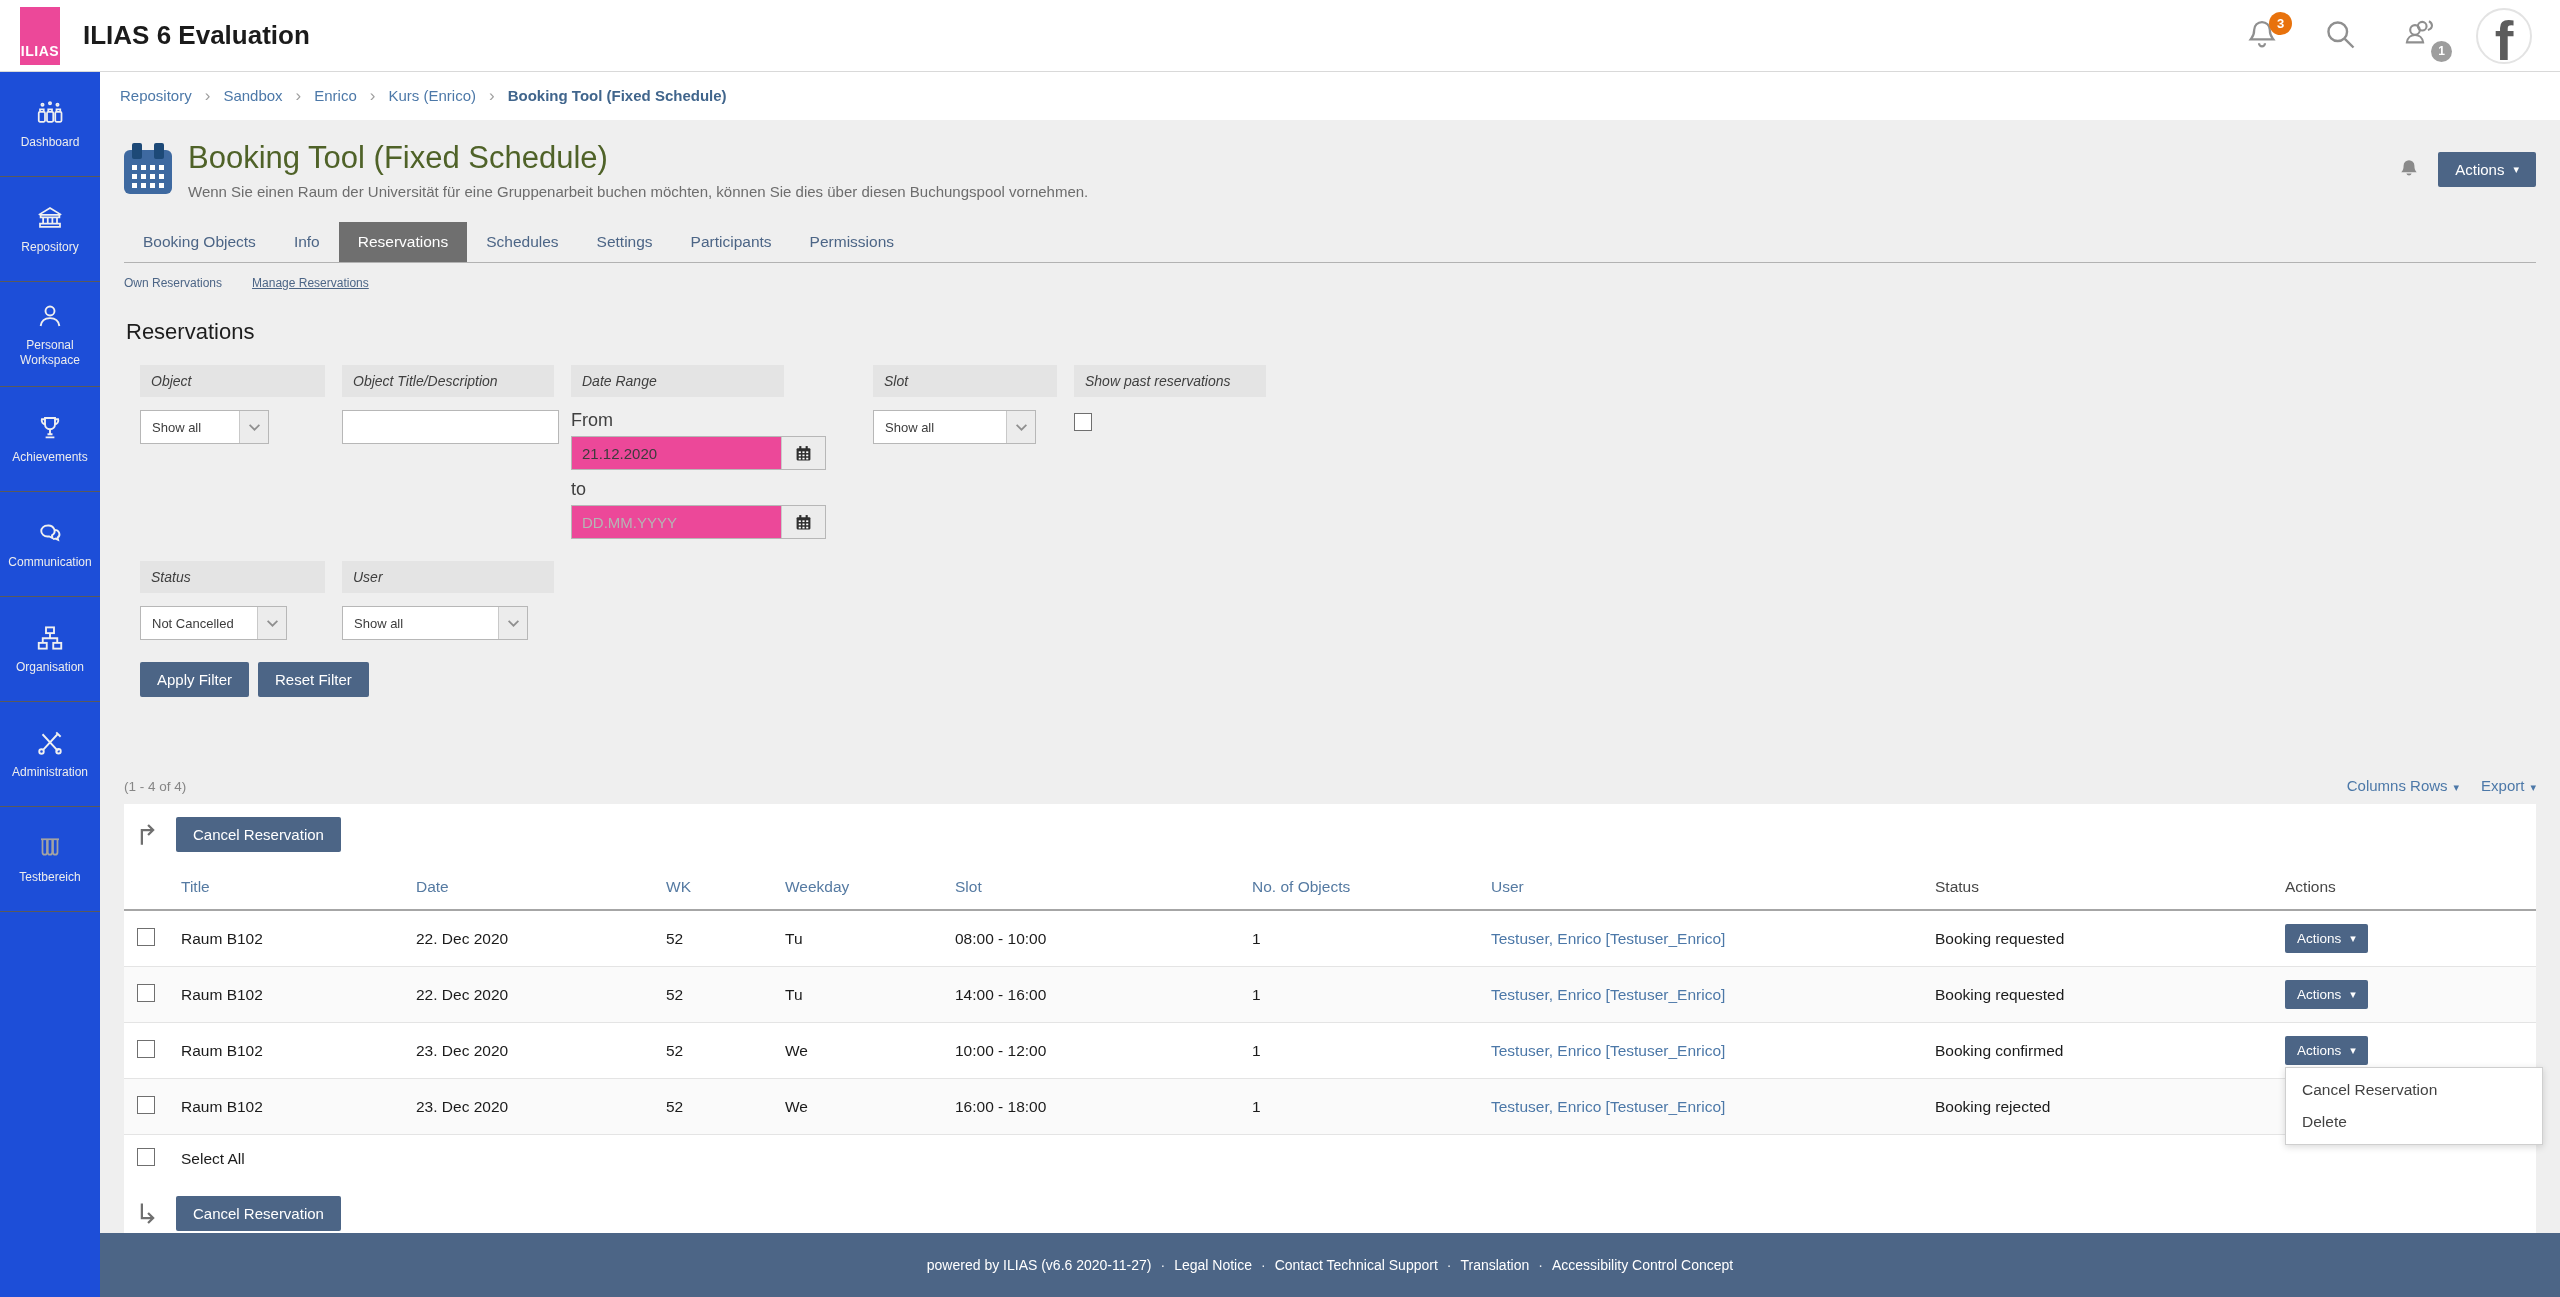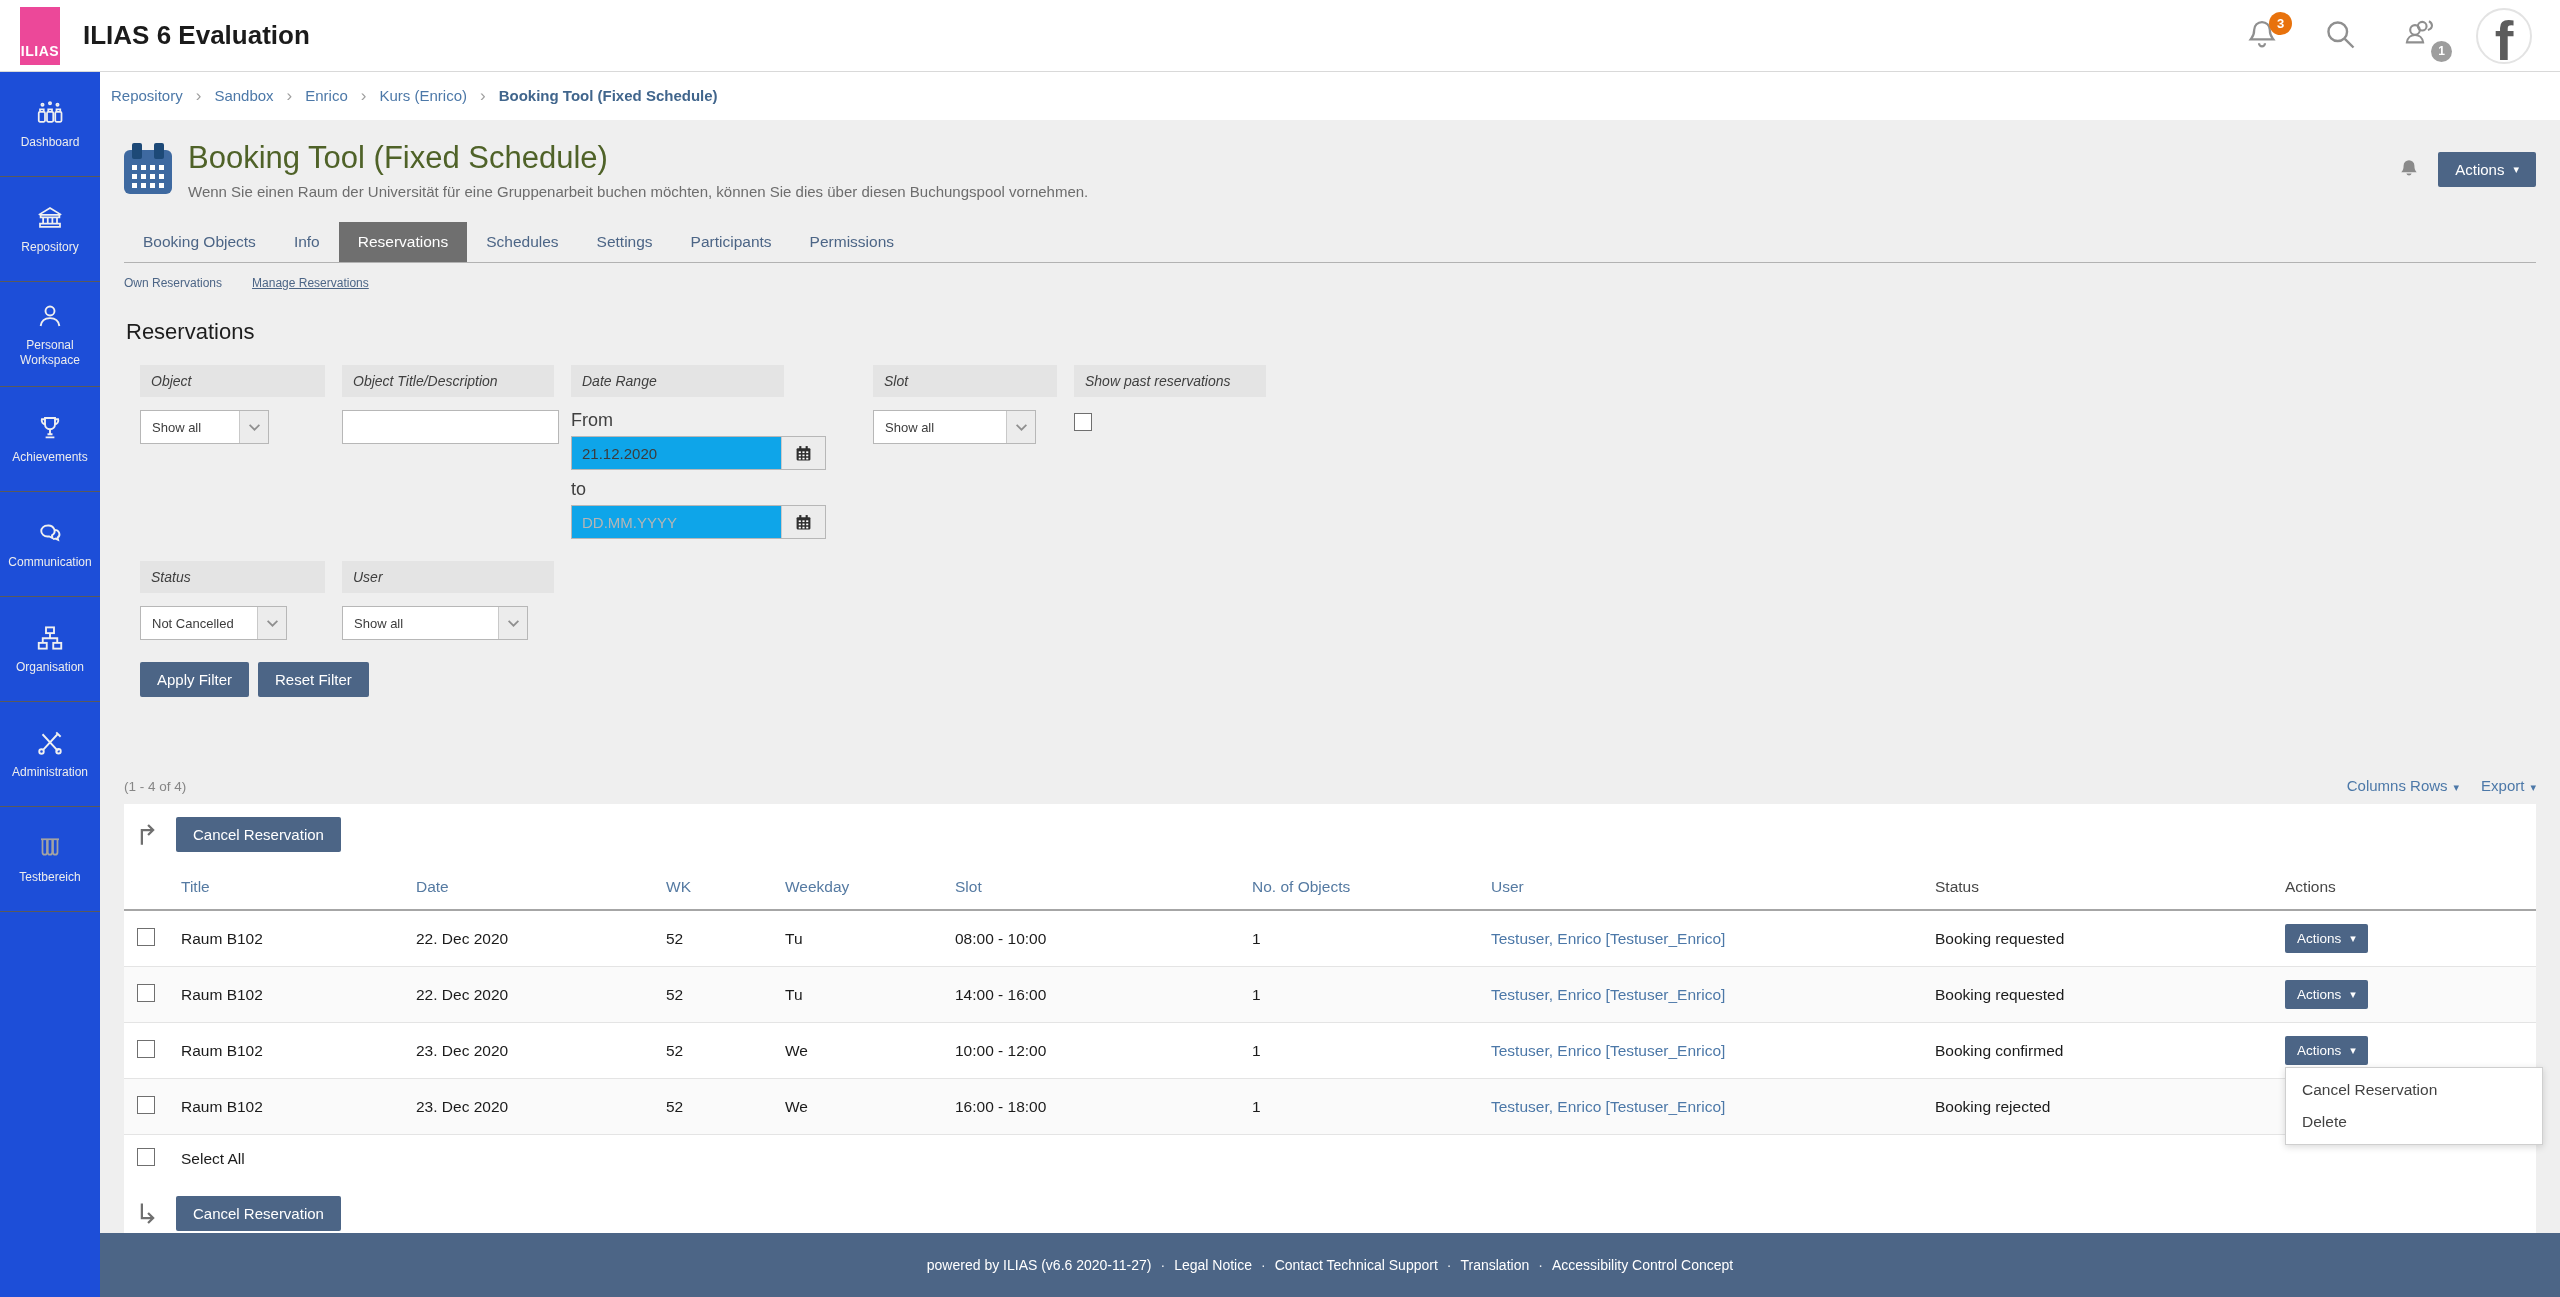--- a/index.html
+++ b/index.html
@@ -24,21 +24,21 @@
   
   .shell { flex:1; display:flex; min-height:0; }
   .sidebar { width:100px; flex:none; background:#1d4ed8; display:flex; flex-direction:column; }
   .sb-item { height:105px; border-bottom:1px solid #5a5a5a; display:flex; flex-direction:column; align-items:center; justify-content:center; gap:7px; cursor:pointer; }
   .sb-icon { width:30px; height:30px; color:#f0f0f0; }
   .sb-icon svg { width:30px; height:30px; }
   .sb-item.dimmed .sb-icon { color:#a3a3a3; }
   .sb-label { font-size:12px; color:#ededed; text-align:center; line-height:1.2; padding:0 4px; }
 
   .main { flex:1; display:flex; flex-direction:column; min-width:0; }
-  .crumbbar { height:48px; background:#fff; display:flex; align-items:center; padding:0 11px; flex:none; }
+  .crumbbar { height:48px; background:#fff; display:flex; align-items:center; padding:0 20px; flex:none; }
   .crumb { font-size:15px; color:#4c78a8; text-decoration:none; cursor:pointer; }
   .crumb.last { font-weight:bold; color:#40658c; }
   .crumb-sep { color:#9f9f9f; margin:0 13px; font-size:17px; }
   .content { flex:1; background:#efefef; padding:20px 24px 0 24px; min-height:0; }
 
   
   .page-head { display:flex; align-items:flex-start; }
   .cal-icon { width:48px; height:44px; background:#3e69a0; border-radius:6px; position:relative; margin-top:10px; flex:none; }
   .cal-icon::before, .cal-icon::after { content:""; position:absolute; top:-7px; width:10px; height:16px; background:#1d4977; border-radius:2px; }
   .cal-icon::before { left:8px; } .cal-icon::after { right:8px; }
@@ -69,21 +69,21 @@
   .filter-row { display:flex; align-items:flex-start; margin:0 0 22px 16px; }
   .f-col { margin-right:17px; }
   .f-label { background:#e4e4e4; font-style:italic; font-size:14px; color:#3f3f3f; padding:8px 11px; }
   .f-ctrl { margin-top:13px; }
   .sel { display:inline-flex; align-items:stretch; border:1px solid #b7b7b7; background:#fff; height:34px; cursor:pointer; }
   .sel-text { font-size:13px; color:#3c3c3c; padding:0 11px; display:flex; align-items:center; flex:1; }
   .sel-btn { width:29px; background:#ececec; border-left:1px solid #c9c9c9; color:#8f8f8f; display:flex; align-items:center; justify-content:center; }
   .sel-btn svg { width:13px; height:9px; }
   .txt-input { width:217px; height:34px; border:1px solid #b7b7b7; background:#fff; font-family:inherit; font-size:15px; padding:0 10px; color:#3c3c3c; }
   .mini-label { font-size:18px; color:#3f3f3f; margin-bottom:5px; }
-  .dategrp { display:flex; width:255px; height:34px; border:1px solid #b7b7b7; background:#0ea5e9; }
+  .dategrp { display:flex; width:255px; height:34px; border:1px solid #b7b7b7; background:#ec4899; }
   .dategrp input { flex:1; border:0; outline:none; font-family:inherit; font-size:15px; padding:0 10px; color:#3c3c3c; min-width:0; background:transparent; }
   .dategrp input::placeholder { color:#b5b5b5; }
   .date-btn { width:44px; background:#ececec; border-left:1px solid #c9c9c9; display:flex; align-items:center; justify-content:center; color:#2f2f2f; cursor:pointer; }
   .date-btn svg { width:17px; height:17px; }
   .to-gap { margin-top:9px; }
   .cb { width:18px; height:18px; border:1px solid #6f6f6f; background:#fff; display:inline-block; cursor:pointer; flex:none; }
   .filter-buttons { margin:4px 0 0 16px; display:flex; gap:9px; }
 
   
   .count-row { display:flex; align-items:flex-end; justify-content:space-between; margin-top:32px; }

